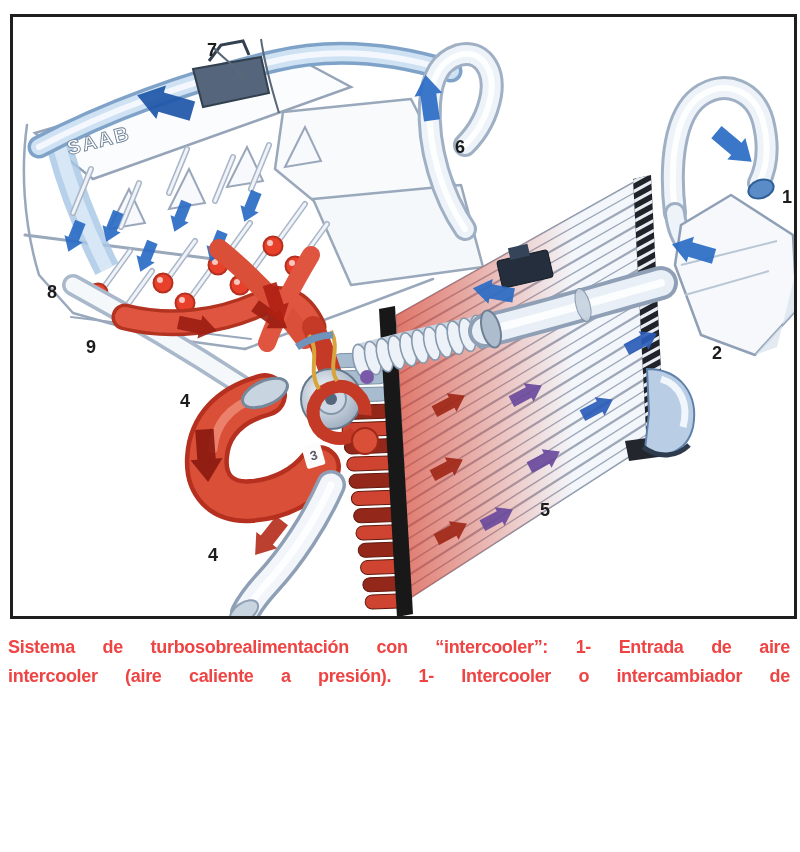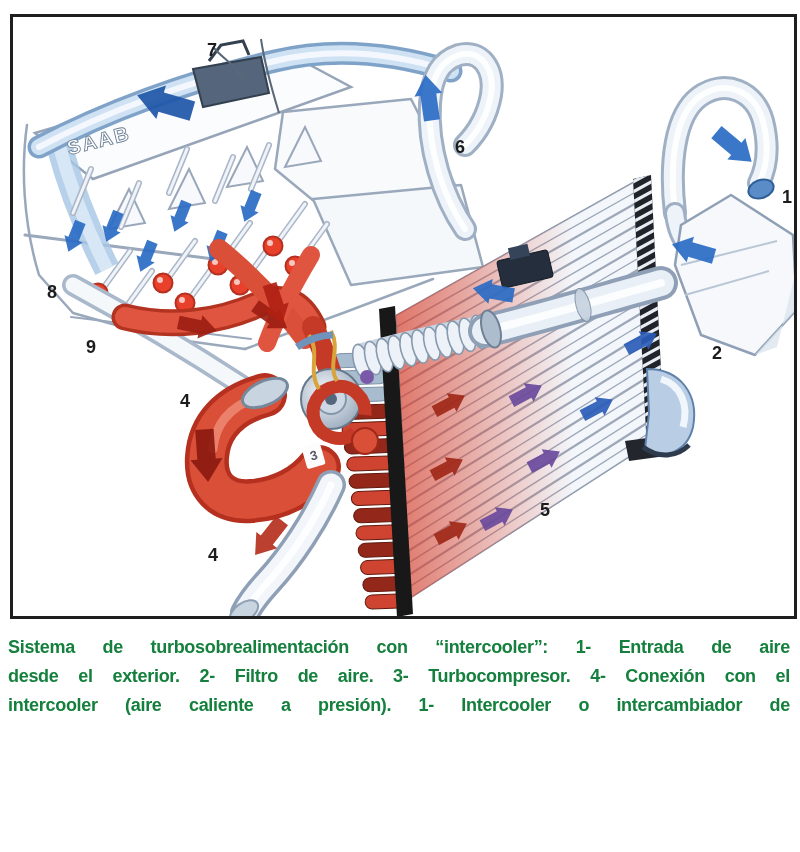--- a/index.html
+++ b/index.html
@@ -9,21 +9,21 @@
          box-sizing:border-box;border:3px solid #1e1e1e;background:#ffffff;}
   .frame svg{position:absolute;left:0;top:0;}
   .marker{position:absolute;font-weight:bold;font-size:18px;color:#1c1c1c;
           line-height:1;letter-spacing:-0.5px;z-index:5;}
   .m7{left:194px;top:24px;}  .m6{left:442px;top:121px;} .m1{left:769px;top:171px;}
   .m2{left:699px;top:327px;} .m5{left:527px;top:484px;} .m4{left:195px;top:529px;}
   .m10{left:167px;top:375px;}.m9{left:73px;top:321px;}  .m8{left:34px;top:266px;}
   .flag3{position:absolute;left:291px;top:427px;background:#fcfcfc;color:#5b5b68;
          font-weight:bold;font-size:13px;line-height:1;padding:5px 6px;
          transform:rotate(-16deg);border-radius:2px;z-index:5;}
-  .caption{position:absolute;left:8px;top:633px;width:782px;color:#15803d;
+  .caption{position:absolute;left:8px;top:633px;width:782px;color:#ef4444;
            font-weight:bold;font-size:18px;letter-spacing:-0.3px;}
   .cline{line-height:29px;text-align:justify;text-align-last:justify;}
   .cline.last{text-align-last:left;}
 </style>
 </head>
 <body>
 
 <div class="frame">
 <svg width="781" height="599" viewBox="0 0 781 599">
   <defs>
@@ -330,15 +330,14 @@
   <span class="marker m5">5</span>
   <span class="marker m4">4</span>
   <span class="marker m10">4</span>
   <span class="marker m9">9</span>
   <span class="marker m8">8</span>
   <span class="flag3">3</span>
 </div>
 
 <div class="caption">
   <div class="cline">Sistema de turbosobrealimentación con “intercooler”: 1- Entrada de aire</div>
-  <div class="cline">desde el exterior. 2- Filtro de aire. 3- Turbocompresor. 4- Conexión con el</div>
   <div class="cline">intercooler (aire caliente a presión). 1- Intercooler o intercambiador de</div>
 </div>
 
 </body></html>

